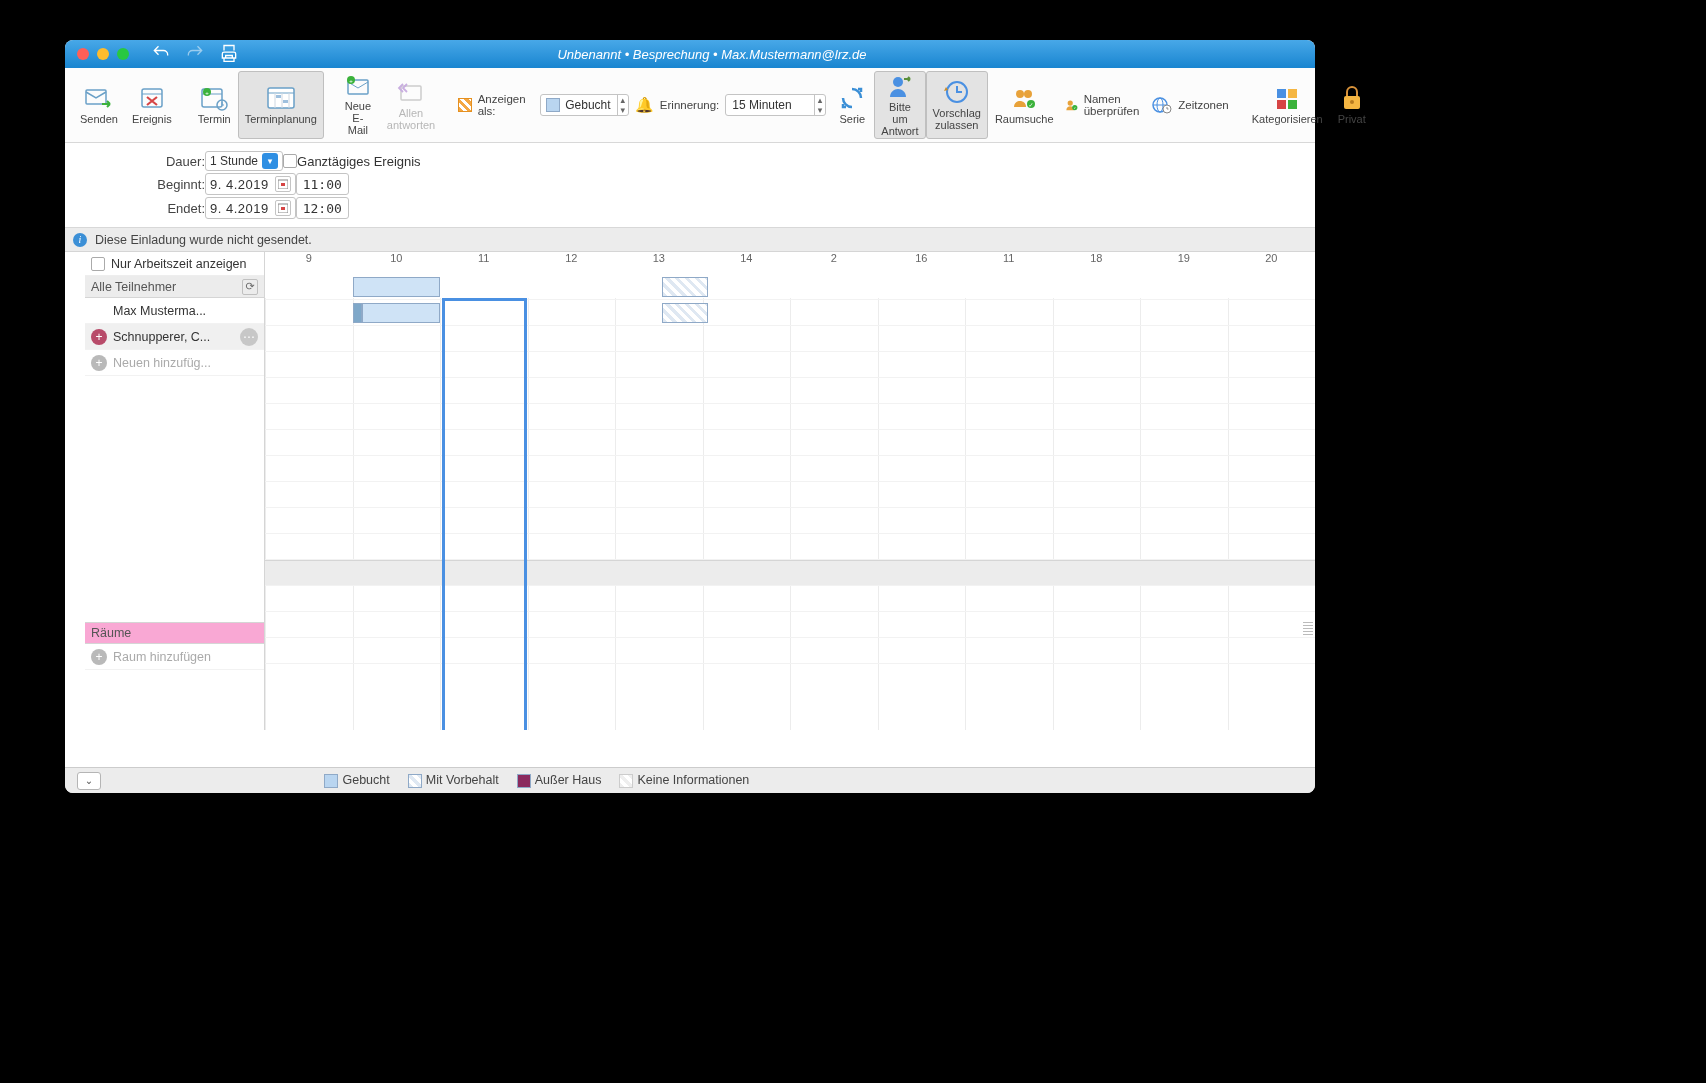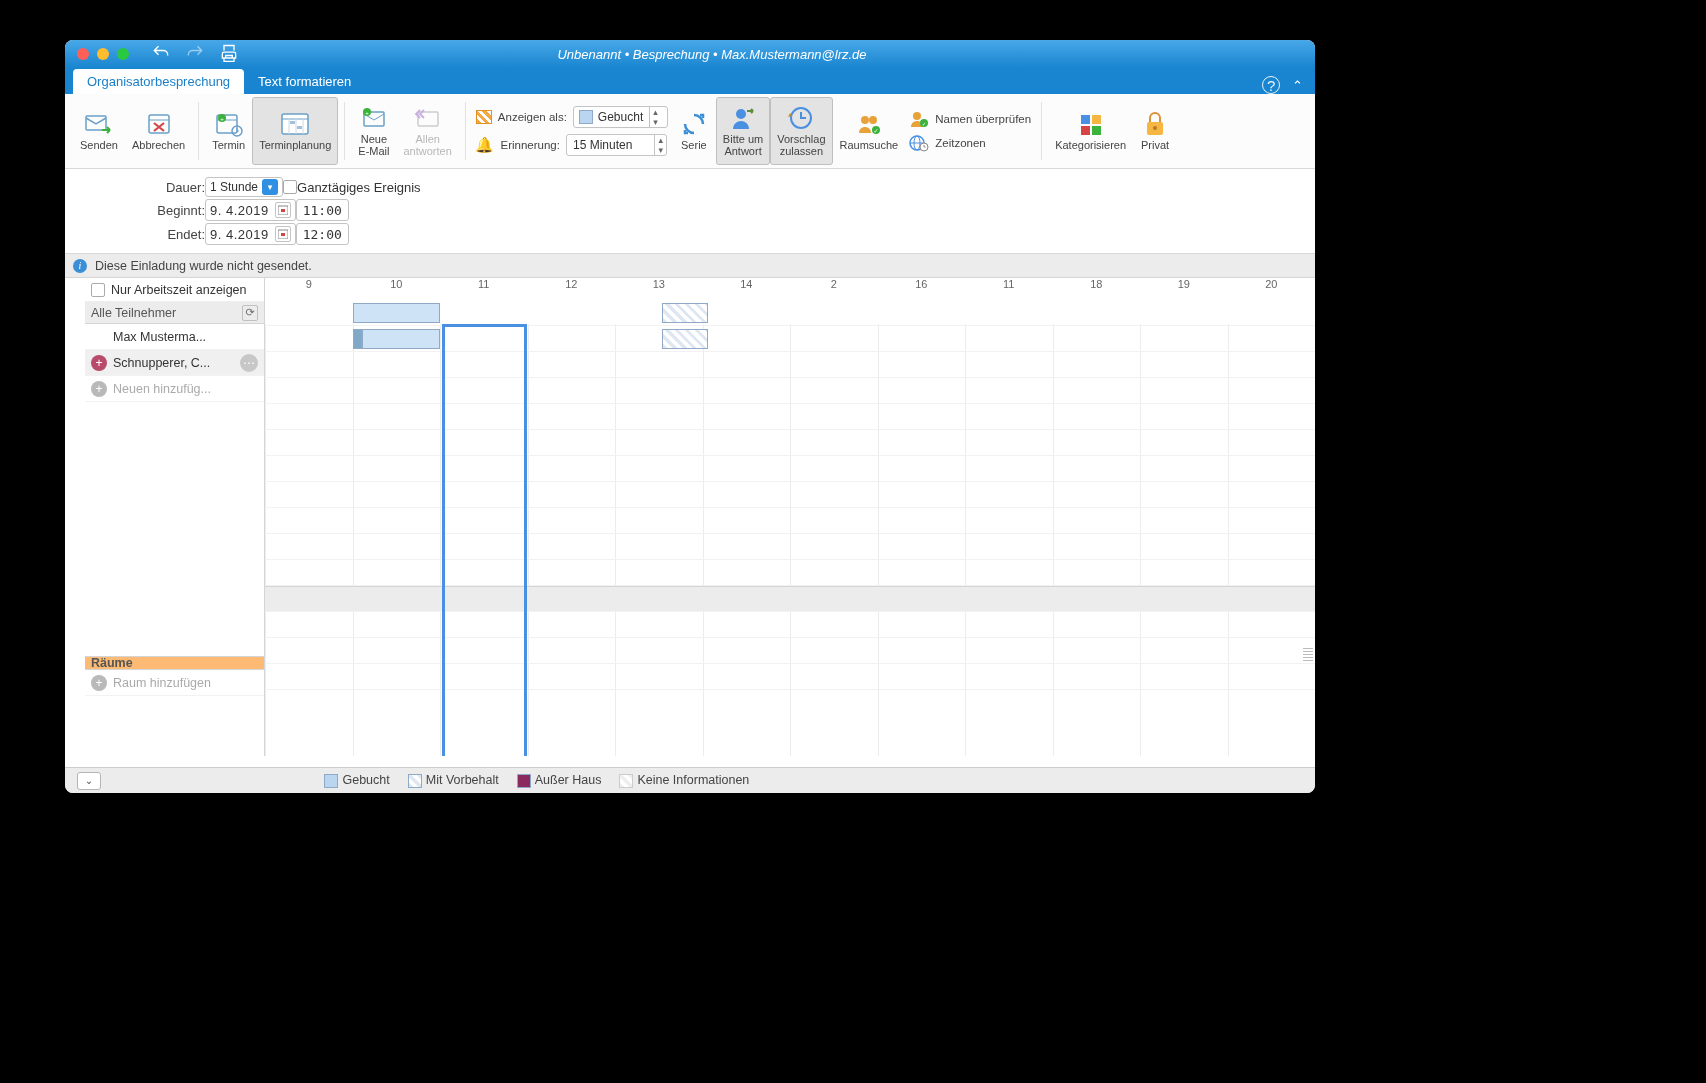--- a/index.html
+++ b/index.html
@@ -15,21 +15,21 @@
   .tabs{height:26px;background:#1985d0;display:flex;align-items:flex-end;padding-left:8px;}
   .tab{padding:5px 14px;font-size:13px;color:#fff;border-radius:4px 4px 0 0;cursor:pointer;}
   .tab.active{background:#fff;color:#1a7fc8;}
   .tabs-right{margin-left:auto;padding-right:12px;display:flex;gap:12px;align-items:center;color:#fff;}
   .ribbon{height:75px;background:#fcfcfc;border-bottom:1px solid #d8d8d8;display:flex;align-items:center;padding:4px 8px;font-size:11px;color:#444;}
   .rbbtn{display:flex;flex-direction:column;align-items:center;justify-content:center;padding:2px 6px;text-align:center;gap:2px;cursor:pointer;border:1px solid transparent;border-radius:3px;height:68px;}
   .rbbtn.sel{background:#e3e3e3;border-color:#bfbfbf;}
   .rbbtn .ic{width:30px;height:26px;display:flex;align-items:center;justify-content:center;}
   .rbbtn.dis{color:#b7b7b7;}
   .sep{width:1px;height:58px;background:#e2e2e2;margin:0 6px;}
-  .rrow{display:flex;flex-direction:column;gap:6px;justify-content:center;height:68px;padding:0 4px;}
+  .rrow{display:flex;gap:6px;justify-content:center;height:68px;padding:0 4px;}
   .rrow .line{display:flex;align-items:center;gap:6px;font-size:11.5px;}
   .sel-box{display:flex;align-items:center;border:1px solid #c4c4c4;border-radius:3px;height:22px;background:#fff;}
   .sel-box .sw{width:14px;height:14px;margin:0 5px;border:1px solid #8fa9c7;background:#b9d5f0;}
   .sel-box span{font-size:12px;color:#333;padding-right:6px;}
   .sel-box .arr{border-left:1px solid #c4c4c4;padding:0 3px;color:#666;font-size:9px;line-height:10px;}
   .fields{background:#fff;padding:6px 10px 6px 0;font-size:13px;color:#333;border-bottom:1px solid #d8d8d8;}
   .frow{display:flex;align-items:center;margin:2px 0;}
   .flabel{width:140px;text-align:right;color:#444;}
   .fselect{border:1px solid #c4c4c4;border-radius:3px;padding:1px 4px;font-size:12px;display:inline-flex;align-items:center;gap:4px;background:#fff;}
   .fselect .blue-arr{background:#2f8fe3;color:#fff;width:16px;height:16px;border-radius:3px;display:inline-flex;align-items:center;justify-content:center;font-size:9px;}
@@ -54,21 +54,21 @@
   .hours{height:22px;display:flex;font-size:11px;color:#666;}
   .hrcell{flex:1;text-align:center;}
   .lanes{position:relative;}
   .lane{height:26px;border-bottom:1px solid #f2f2f2;position:relative;}
   .cols{position:absolute;inset:46px 0 0 0;display:flex;}
   .col{flex:1;border-left:1px solid #ececec;}
   .busy{position:absolute;height:20px;top:3px;border:1px solid #8fa9c7;}
   .busy.booked{background:#cfe3f6;}
   .busy.tent{background:repeating-linear-gradient(45deg,#dfe8f2,#dfe8f2 3px,#fff 3px,#fff 7px);}
   .marker{position:absolute;top:46px;bottom:0;border:3px solid #4a90e2;border-bottom:none;pointer-events:none;}
-  .rooms-hdr{height:14px;background:#fdba74;display:flex;align-items:center;padding:0 6px;color:#555;border-top:1px solid #d5d5d5;border-bottom:1px solid #d5d5d5;font-weight:bold;}
+  .rooms-hdr{height:22px;background:#f9a8d4;display:flex;align-items:center;padding:0 6px;color:#555;border-top:1px solid #d5d5d5;border-bottom:1px solid #d5d5d5;}
   .bottombar{position:absolute;left:0;right:0;bottom:0;height:26px;background:#ececec;border-top:1px solid #ccc;display:flex;align-items:center;gap:18px;padding:0 12px;font-size:12.5px;color:#444;border-radius:0 0 8px 8px;}
   .sw2{width:14px;height:14px;border:1px solid #8fa9c7;display:inline-block;vertical-align:middle;margin-right:4px;}
   .sw2.b{background:#b9d5f0;}
   .sw2.t{background:repeating-linear-gradient(45deg,#dfe8f2,#dfe8f2 3px,#fff 3px,#fff 7px);}
   .sw2.o{background:#8b2a5e;}
   .sw2.n{background:repeating-linear-gradient(45deg,#eee,#eee 3px,#fff 3px,#fff 7px);border-color:#ccc;}
   .dropbtn{width:24px;height:18px;border:1px solid #b5b5b5;border-radius:3px;background:#fff;display:flex;align-items:center;justify-content:center;font-size:10px;color:#555;}
   .refresh{width:16px;height:16px;border:1px solid #c0c0c0;border-radius:2px;display:flex;align-items:center;justify-content:center;font-size:11px;color:#666;}
   .grip{position:absolute;right:2px;top:370px;width:10px;height:14px;background:repeating-linear-gradient(#bbb,#bbb 1px,transparent 1px,transparent 3px);}
 </style>
@@ -91,49 +91,41 @@
             <path d="M15 14l5-5-5-5M20 9H9a5 5 0 00-5 5v1"></path>
           </svg></span>
       <span><svg viewBox="0 0 24 24">
             <path d="M6 9V3h12v6M6 18h12v4H6zM4 13a2 2 0 012-2h12a2 2 0 012 2v5h-4v-3H8v3H4z"></path>
           </svg></span>
     </div>
     <div class="title">Unbenannt • Besprechung • Max.Mustermann@lrz.de</div>
     <div style="width:140px"></div>
   </div>
 
-  <div class="tabs">
-    <div class="tab active">Organisatorbesprechung</div>
-    <div class="tab">Text formatieren</div>
-    <div class="tabs-right">
-      <span style="font-size:15px;opacity:.9;border:1.5px solid #fff;border-radius:50%;width:18px;height:18px;display:inline-flex;align-items:center;justify-content:center;">?</span>
-      <span style="font-size:13px;">⌃</span>
-    </div>
-  </div>
 
   <div class="ribbon">
     <div class="rbbtn">
         <div class="ic">
           <svg width="30" height="24" viewBox="0 0 30 24">
             <rect x="2" y="4" width="20" height="14" rx="1" fill="none" stroke="#6aa0c7" stroke-width="1.5"></rect>
             <path d="M2 6l10 6 10-6" stroke="#6aa0c7" fill="none" stroke-width="1.5"></path>
             <path d="M18 18l8 0m0 0l-3-3m3 3l-3 3" stroke="#3bb23b" fill="none" stroke-width="2"></path>
           </svg>
         </div>
         <span>Senden</span>
       </div>
     <div class="rbbtn">
         <div class="ic">
           <svg width="26" height="24" viewBox="0 0 26 24">
             <rect x="3" y="3" width="20" height="18" rx="2" fill="none" stroke="#6aa0c7" stroke-width="1.5"></rect>
             <line x1="3" y1="8" x2="23" y2="8" stroke="#6aa0c7"></line>
             <path d="M8 11l10 8M18 11l-10 8" stroke="#d64545" stroke-width="2.2"></path>
           </svg>
         </div>
-        <span>Abbrechen</span>
+        <span>Ereignis</span>
       </div>
     <div class="sep"></div>
     <div class="rbbtn">
         <div class="ic">
           <svg width="28" height="26" viewBox="0 0 28 26">
             <rect x="2" y="4" width="20" height="18" rx="2" fill="none" stroke="#6aa0c7" stroke-width="1.5"></rect>
             <line x1="2" y1="9" x2="22" y2="9" stroke="#6aa0c7"></line>
             <circle cx="7" cy="7" r="4" fill="#3bb23b"></circle>
             <text x="7" y="9.5" font-size="6" fill="#fff" text-anchor="middle">+</text>
             <circle cx="22" cy="20" r="5" fill="none" stroke="#6aa0c7" stroke-width="1.5"></circle>

